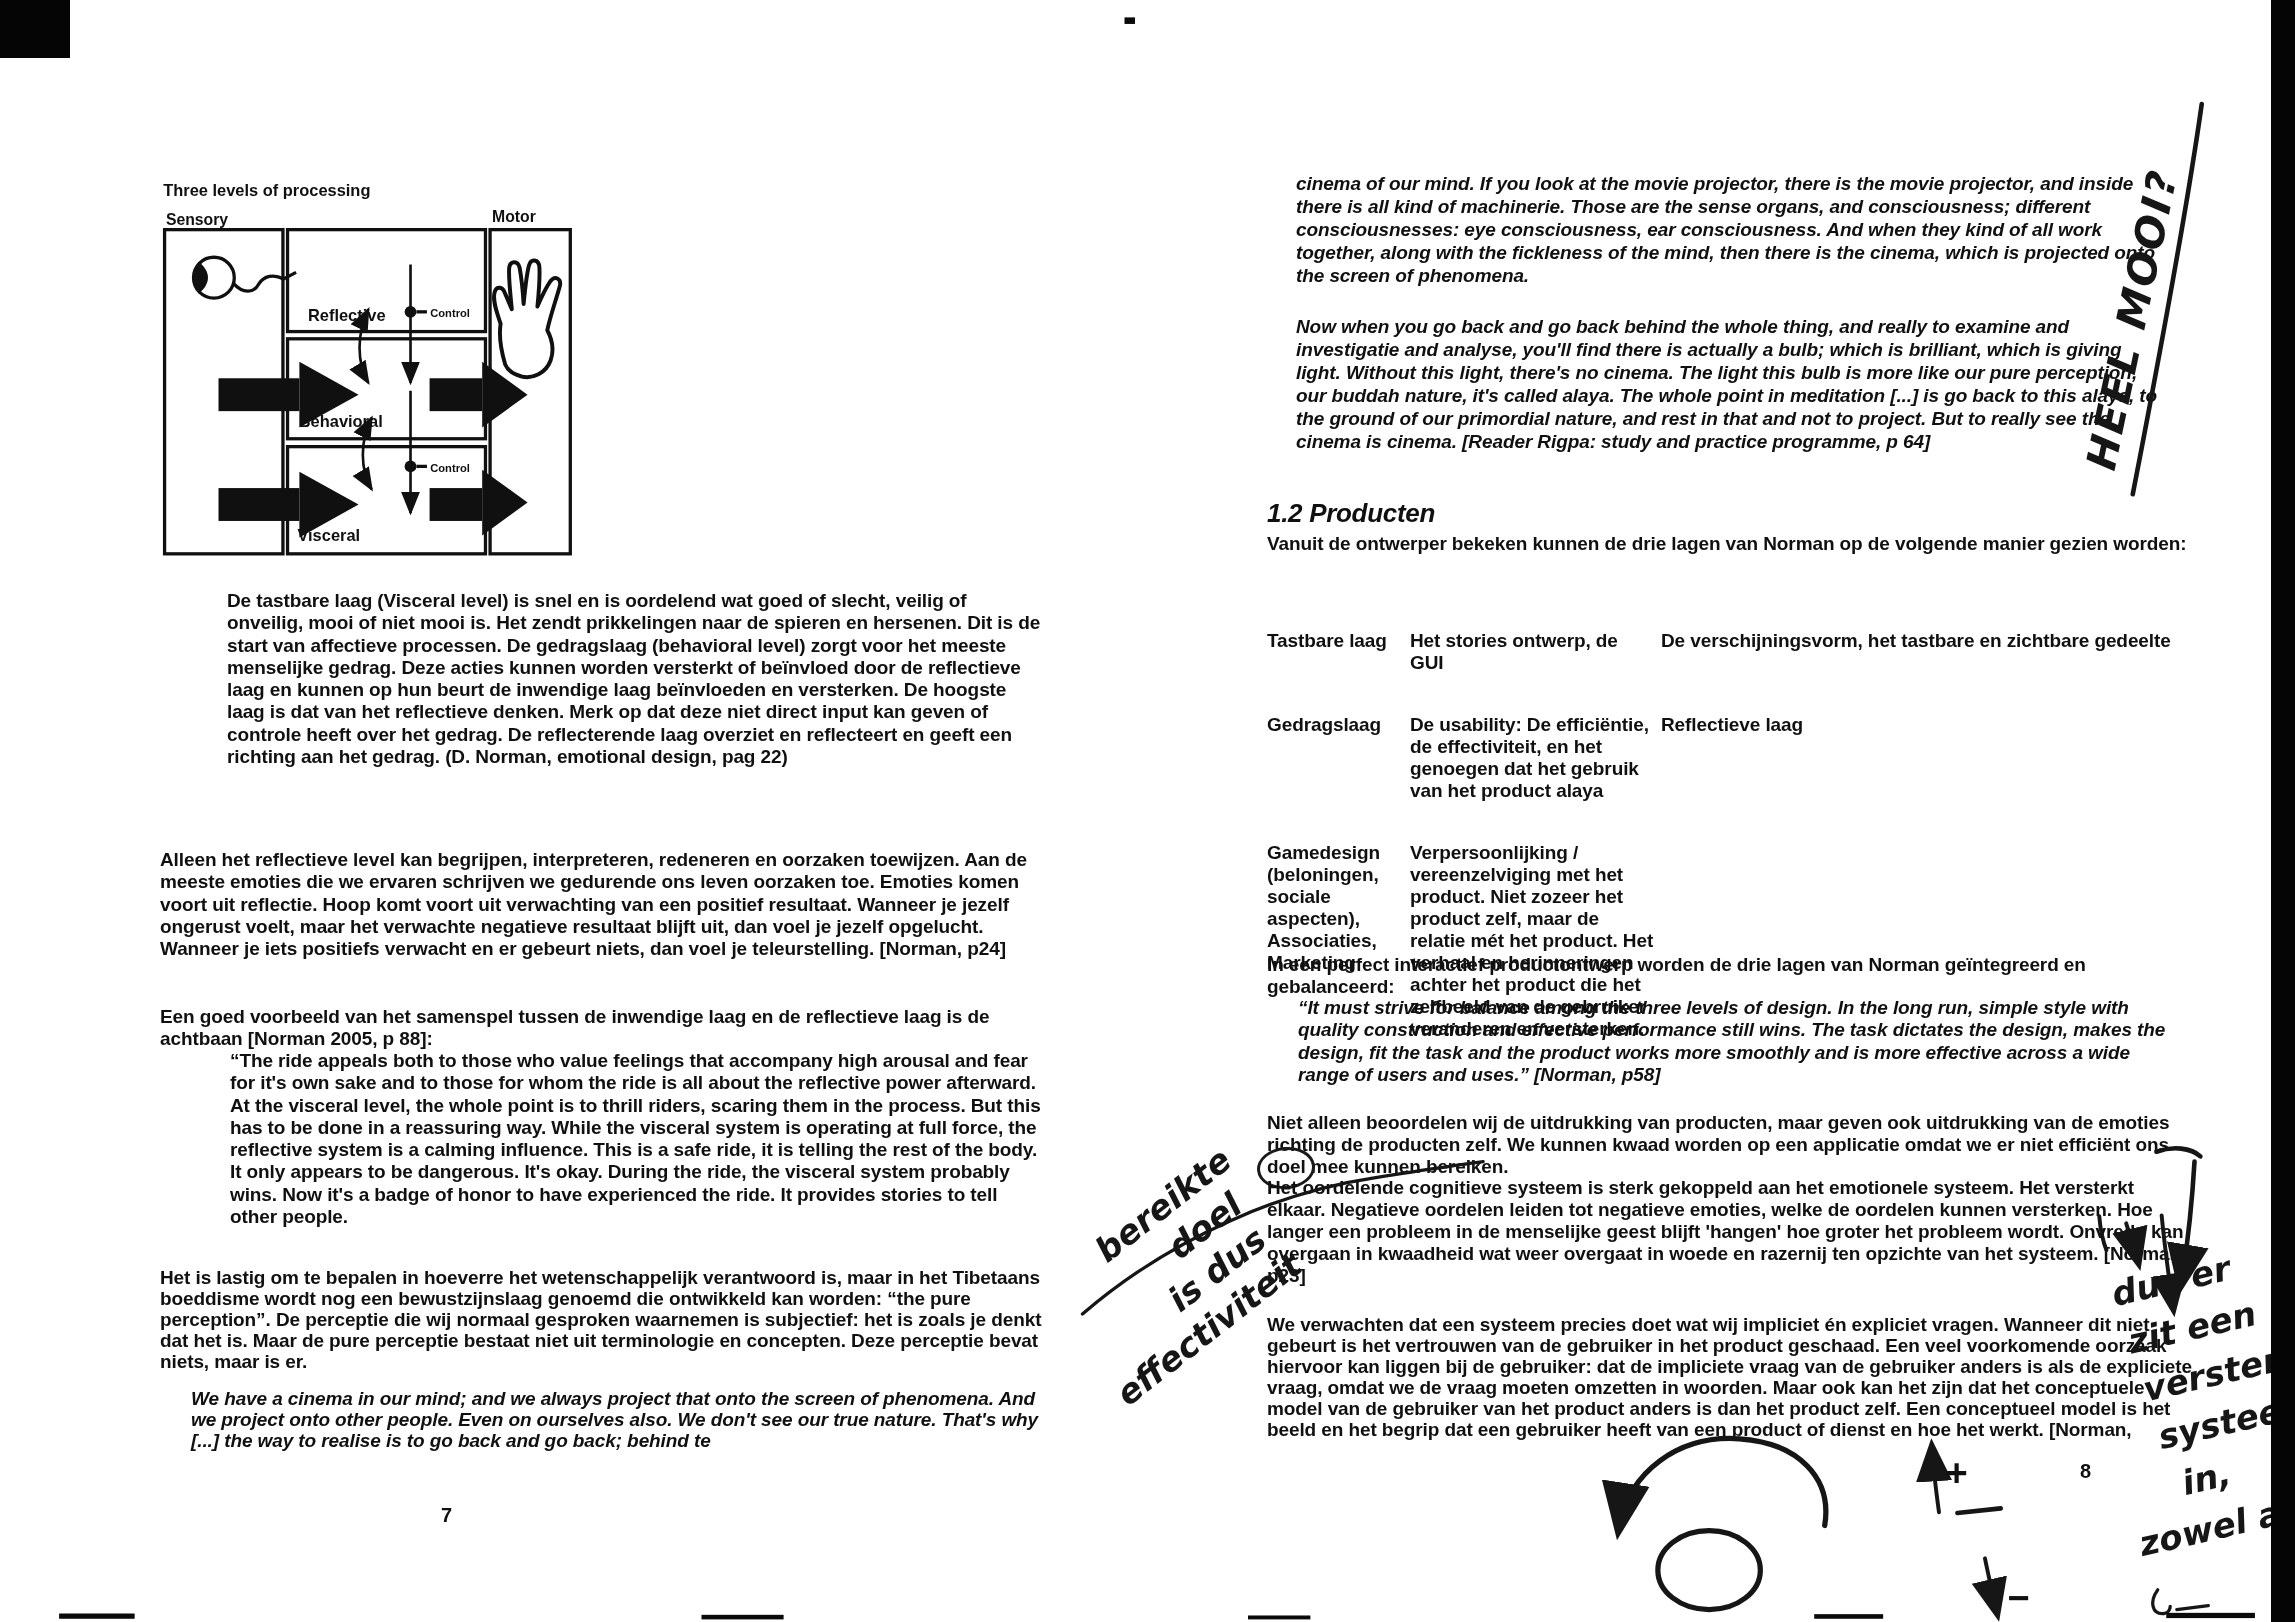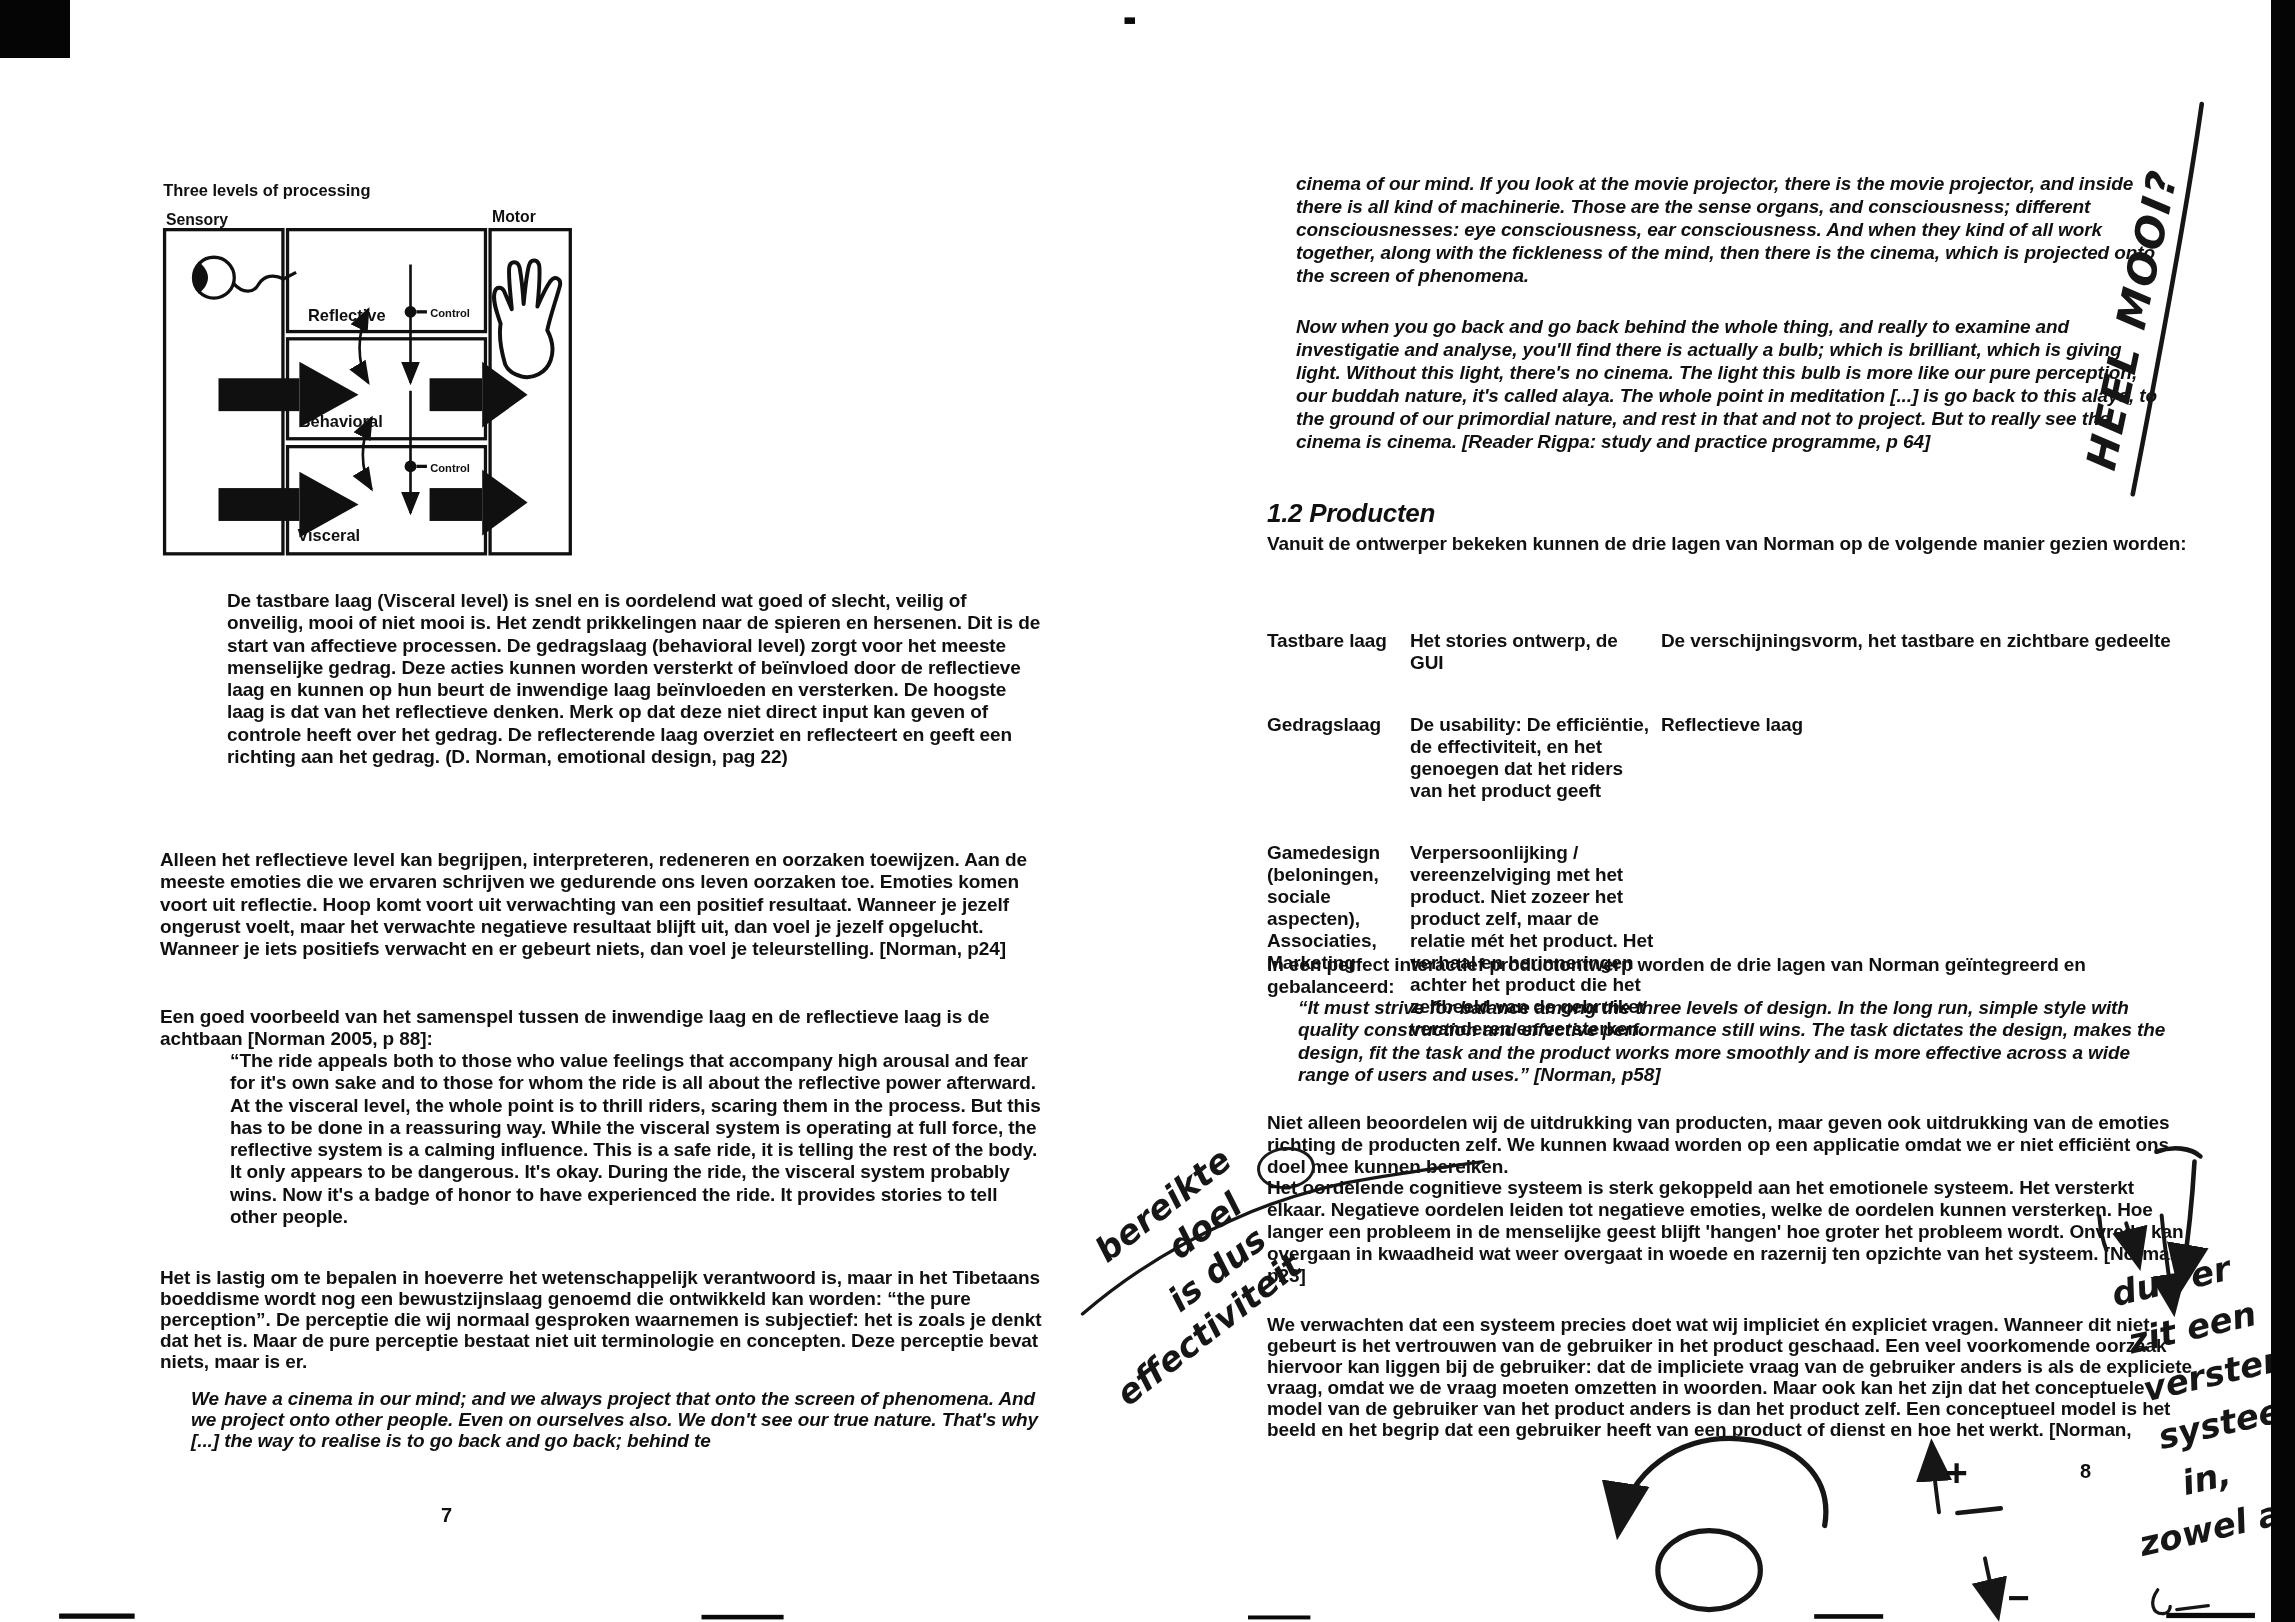--- a/index.html
+++ b/index.html
@@ -139,21 +139,21 @@
 
   <div class="heading" style="left:1267px;top:498px">1.2  Producten</div>
 
   <div class="tb" style="left:1267px;top:533px;width:926px">Vanuit de ontwerper bekeken kunnen de drie lagen van Norman op de volgende manier gezien worden:</div>
 
   <div class="norman-table">
     <div class="cell">Tastbare laag</div>
     <div class="cell">Het stories ontwerp, de GUI</div>
     <div class="cell">De verschijningsvorm, het tastbare en zichtbare gedeelte</div>
     <div class="cell">Gedragslaag</div>
-    <div class="cell">De usability: De efficiëntie, de effectiviteit, en het genoegen dat het riders van het product geeft</div>
+    <div class="cell">De usability: De efficiëntie, de effectiviteit, en het genoegen dat het gebruik van het product alaya</div>
     <div class="cell">Reflectieve laag</div>
     <div class="cell">Gamedesign (beloningen, sociale aspecten), Associaties, Marketing</div>
     <div class="cell">Verpersoonlijking / vereenzelviging met het product. Niet zozeer het product zelf, maar de relatie mét het product. Het verhaal en herinneringen achter het product die het zelfbeeld van de gebruiker veranderen en versterken.</div>
   </div>
 
   <div class="tb" style="left:1267px;top:954px;width:926px">In een perfect interactief productontwerp worden de drie lagen van Norman geïntegreerd en gebalanceerd:</div>
 
   <div class="tb it" style="left:1298px;top:997px;width:884px">“It must strive for balance among the three levels of design. In the long run, simple style with quality construction and effective performance still wins. The task dictates the design, makes the design, fit the task and the product works more smoothly and is more effective across a wide range of users and uses.” [Norman, p58]</div>
 
   <div class="tb" style="left:1267px;top:1112px;width:926px;line-height:22px">

